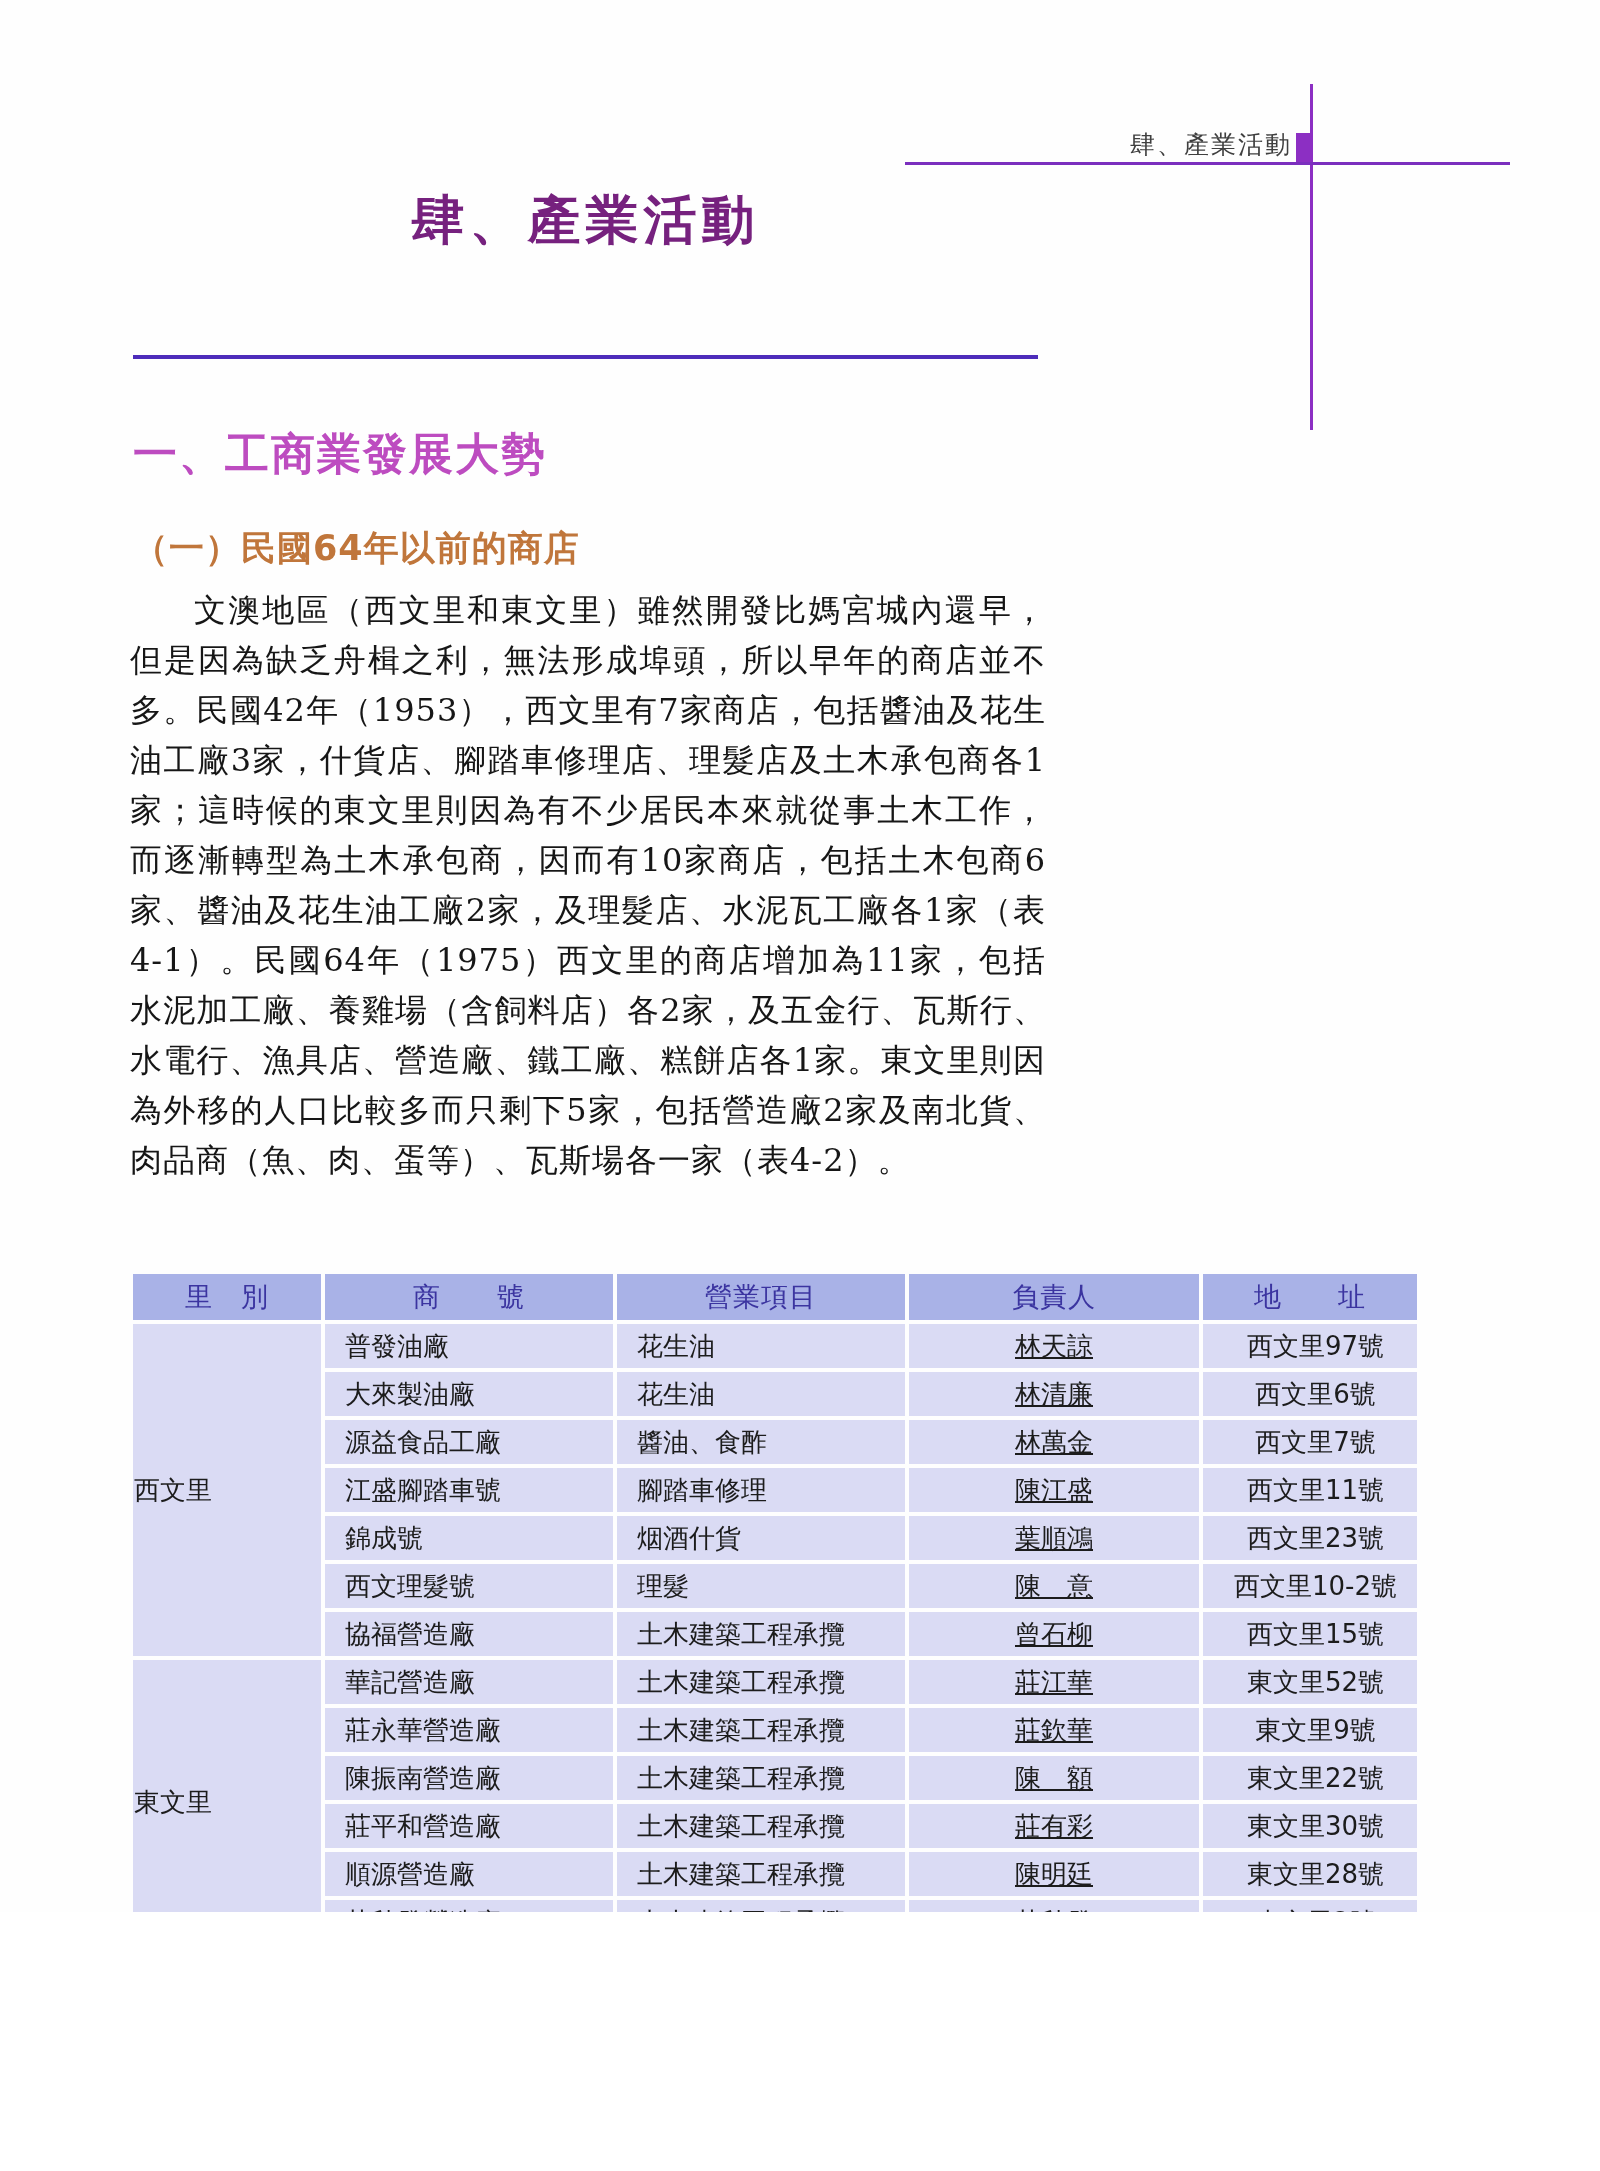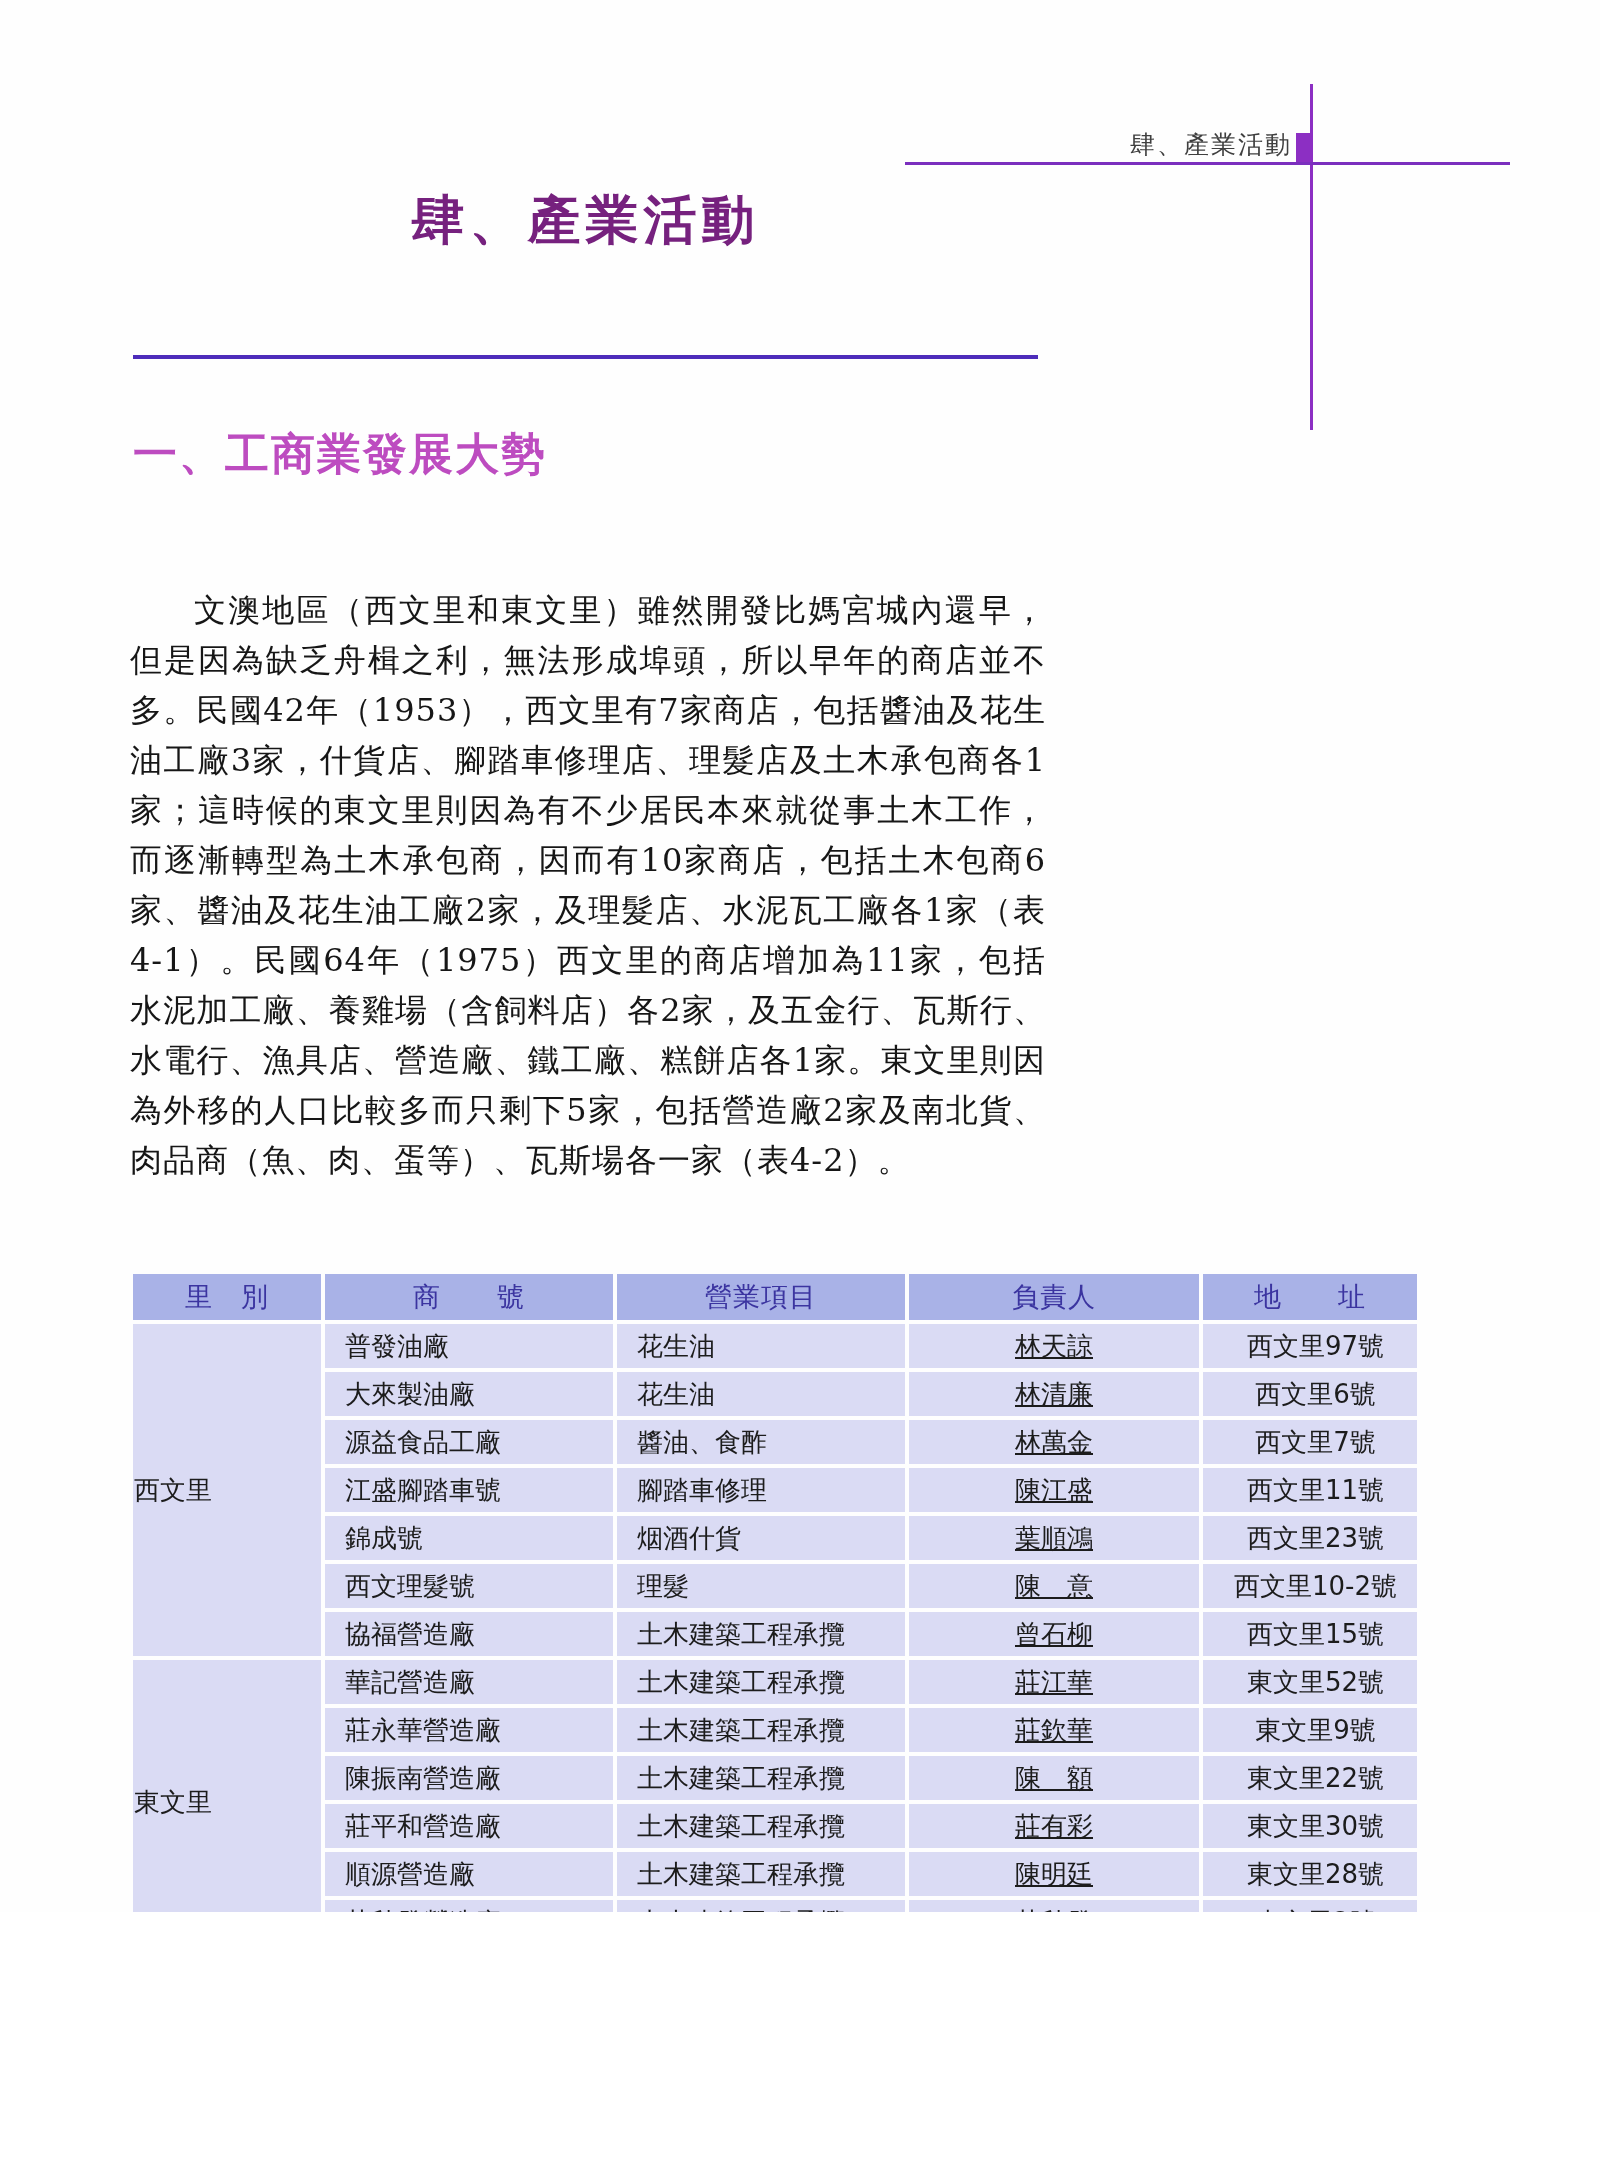--- a/index.html
+++ b/index.html
@@ -79,20 +79,21 @@
 
   <div class="running-header">肆、產業活動</div>
   <div class="hdr-block"></div>
   <div class="hdr-vline"></div>
   <div class="hdr-hline"></div>
 
   <div class="page-title">肆、產業活動</div>
   <div class="title-rule"></div>
 
   <div class="section-heading">一、工商業發展大勢</div>
+  <div class="subsection-heading">（一）民國64年以前的商店</div>
 
   <div class="body-paragraph">文澳地區（西文里和東文里）雖然開發比媽宮城內還早，但是因為缺乏舟楫之利，無法形成埠頭，所以早年的商店並不多。民國42年（1953），西文里有7家商店，包括醬油及花生油工廠3家，什貨店、腳踏車修理店、理髮店及土木承包商各1家；這時候的東文里則因為有不少居民本來就從事土木工作，而逐漸轉型為土木承包商，因而有10家商店，包括土木包商6家、醬油及花生油工廠2家，及理髮店、水泥瓦工廠各1家（表4-1）。民國64年（1975）西文里的商店增加為11家，包括水泥加工廠、養雞場（含飼料店）各2家，及五金行、瓦斯行、水電行、漁具店、營造廠、鐵工廠、糕餅店各1家。東文里則因為外移的人口比較多而只剩下5家，包括營造廠2家及南北貨、肉品商（魚、肉、蛋等）、瓦斯場各一家（表4-2）。</div>
 
 
   <table class="commerce">
     <colgroup>
       <col style="width:188px">
         <col style="width:288px">
         <col style="width:288px">
         <col style="width:290px">

